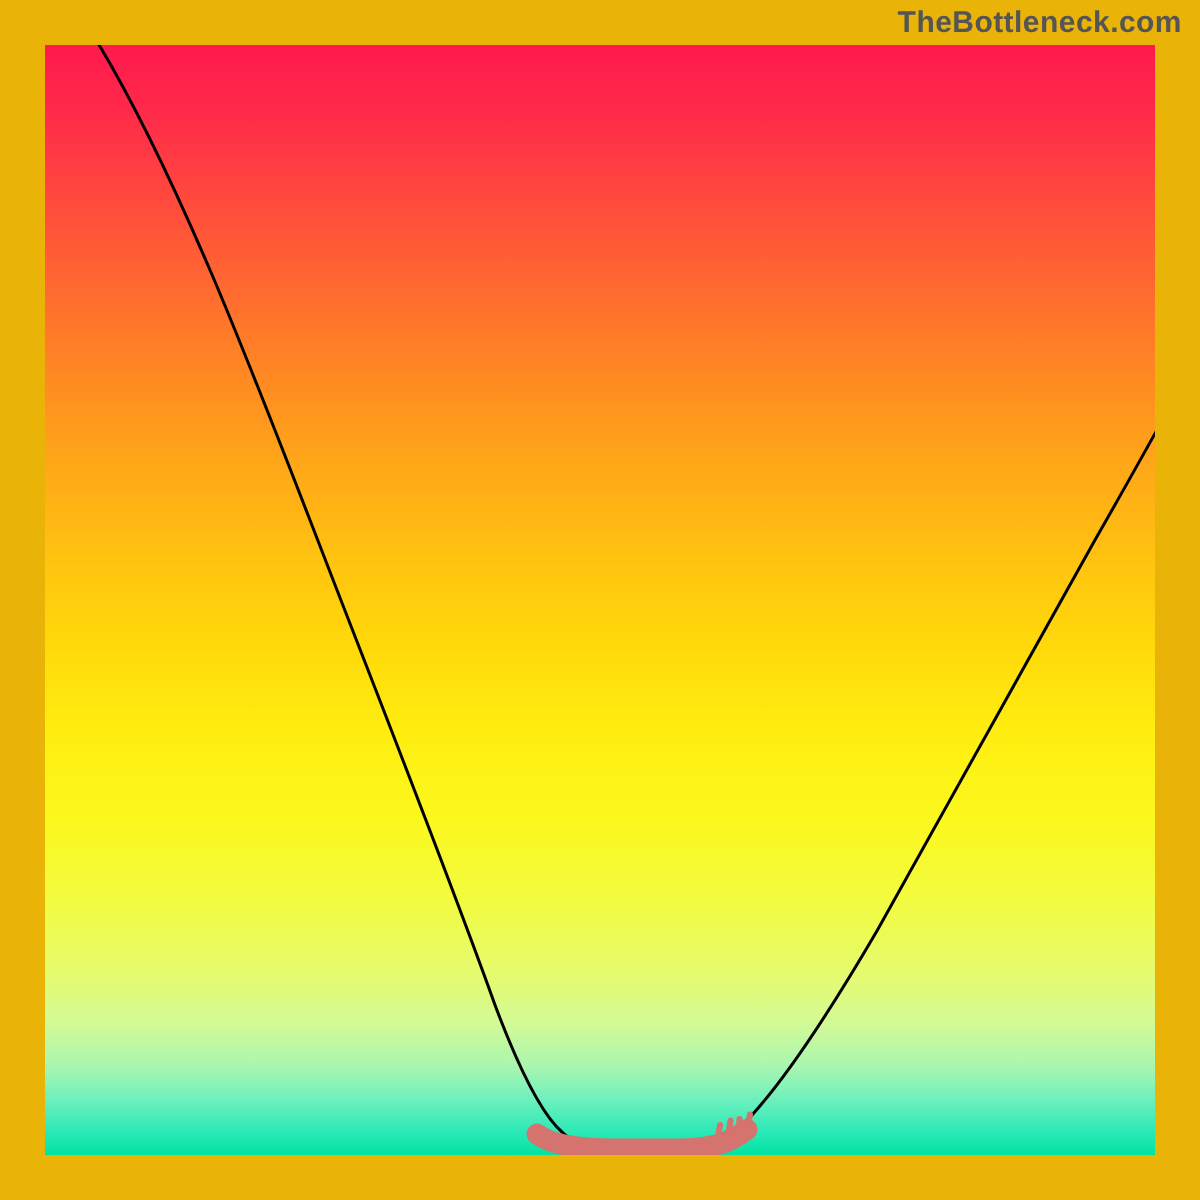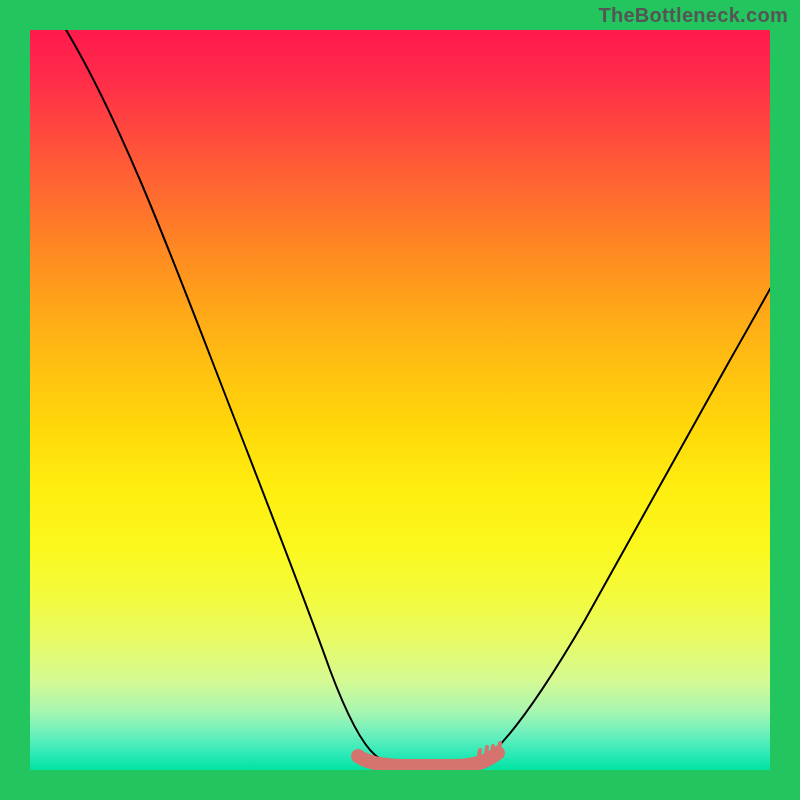--- a/index.html
+++ b/index.html
@@ -8,21 +8,21 @@
     width: 800px;
     height: 800px;
     background: #000;
     overflow: hidden;
     font-family: Arial, Helvetica, sans-serif;
   }
   .frame {
     position: relative;
     width: 800px;
     height: 800px;
-    background: #22c55e;
+    background: #eab308;
     text-align: right;
   }
   .watermark {
     position: absolute;
     top: 4px;
     right: 12px;
     color: #555;
     font-size: 20px;
     font-weight: 600;
     letter-spacing: 0.3px;

